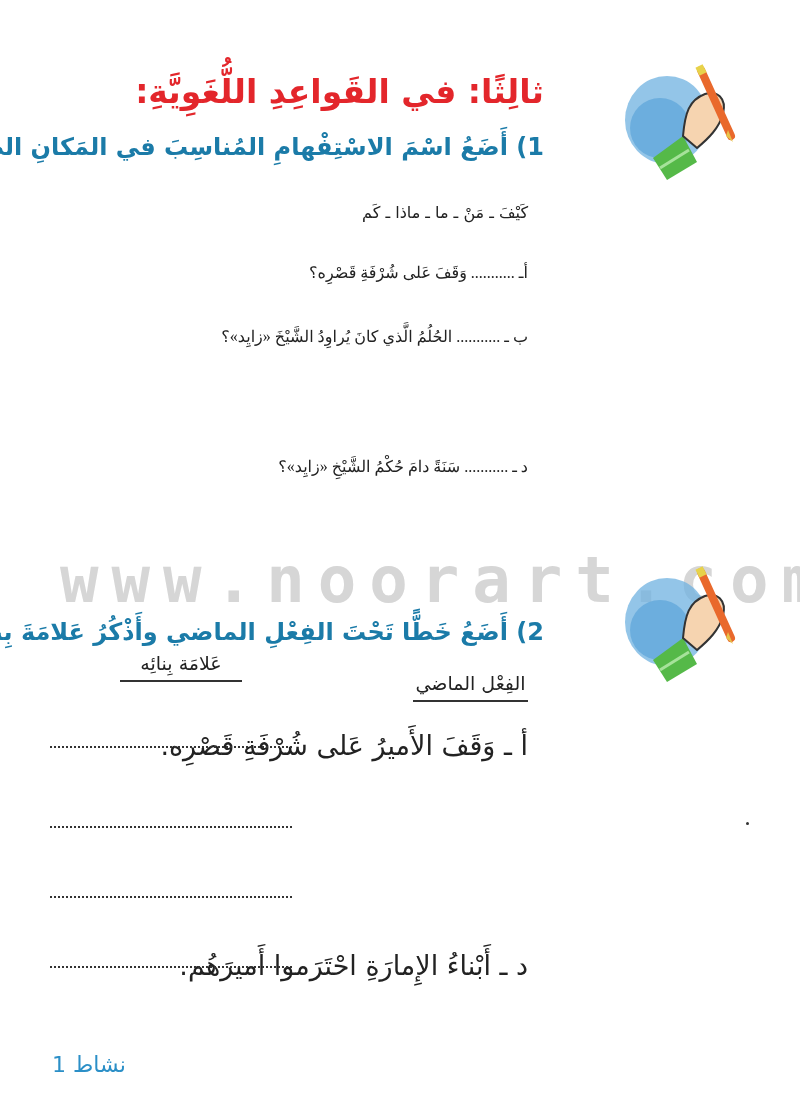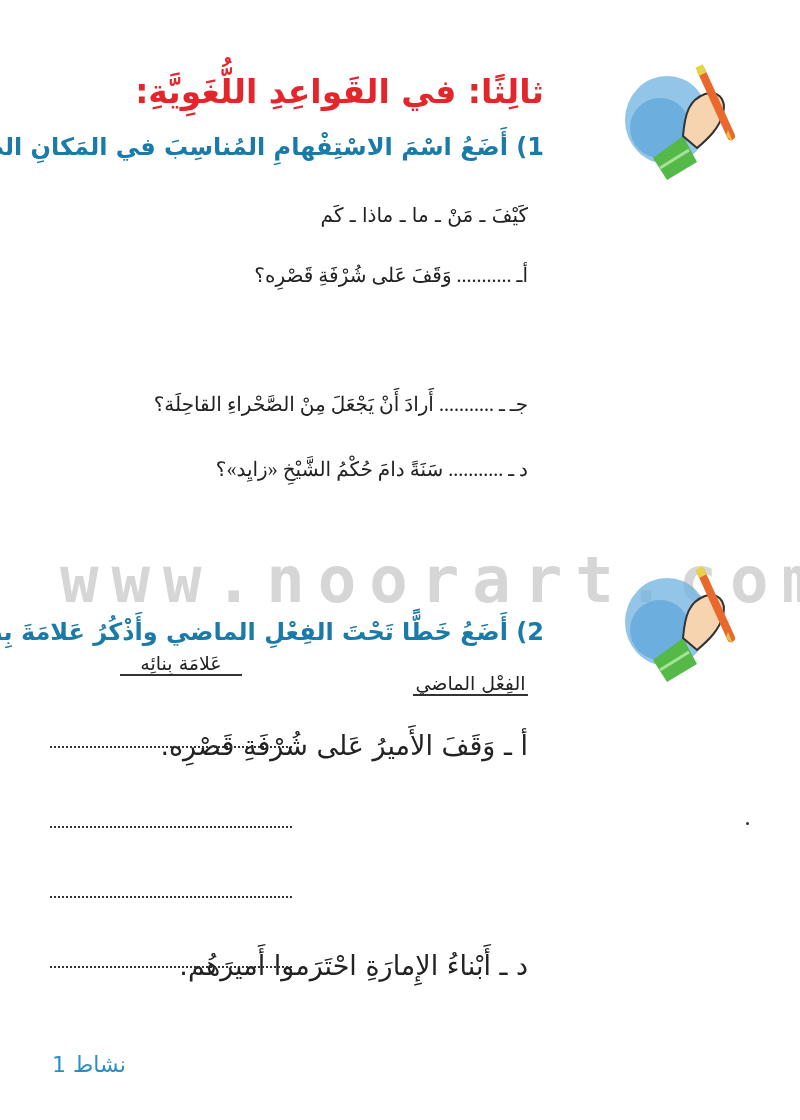--- a/index.html
+++ b/index.html
@@ -6,27 +6,27 @@
   body { width:800px; height:1120px; position:relative; overflow:hidden; font-family:"DejaVu Sans", sans-serif; }
   .page { position:absolute; left:0; top:0; width:740px; height:1120px;border-radius:17px; }
   .rtl { direction:rtl; unicode-bidi:plaintext; white-space:nowrap; }
   .abs { position:absolute; }
 
   .title { color:#e3262b; font-size:33px; font-weight:bold; right:196px; top:72px; }
   .heading { color:#1b7ba8; font-size:24px; font-weight:bold; }
   .h1 { right:196px; top:133px; }
   .h2 { right:196px; top:618px; }
 
-  .body-line { color:#222222; font-size:20px; }
+  .body-line { color:#222222; font-size:16px; }
   .wordlist { right:212px; top:203px; }
   .q { right:212px;font-family:Liberation Serif, serif; }
 
   .watermark { left:60px; top:543px; font-family:"DejaVu Sans Mono", monospace; font-size:64px; letter-spacing:13px; color:#cfcfcf; opacity:0.85; font-weight:bold; }
 
-  .col-head { color:#222; font-size:19px; border-bottom:2px solid #333; text-align:center; }
+  .col-head { color:#222; font-size:19px; padding-bottom:6px; border-bottom:2px solid #333; text-align:center; }
   .col-verb { right:212px; top:652px; width:115px;margin-top:20px; }
   .col-mark { left:120px; top:652px; width:122px; }
 
   .s-row { right:212px; color:#222; font-size:27px; }
   .dots { left:50px; width:242px; border-bottom:2px dotted #333; height:4px; }
   .stray-dot { left:746px; top:822px; width:3px; height:3px; background:#333; border-radius:50%; }
 
   .footer { left:52px; top:1052px; color:#2b8fc7; font-size:22px; }
 
   .hand { width:150px; height:135px; }
@@ -50,21 +50,21 @@
       <path d="M123 72 L128 84 L121 78 Z" fill="#e7c24a"></path>
     </svg>
   </div>
 
   <div class="abs rtl title">ثالِثًا: في القَواعِدِ اللُّغَوِيَّةِ:</div>
   <div class="abs rtl heading h1">1) أَضَعُ اسْمَ الاسْتِفْهامِ المُناسِبَ في المَكانِ الصَّحيحِ:</div>
 
   <div class="abs rtl body-line wordlist">كَيْفَ ـ مَنْ ـ ما ـ ماذا ـ كَم</div>
 
   <div class="abs rtl body-line q" style="top:263px">أـ   ........... وَقَفَ عَلى شُرْفَةِ قَصْرِه؟</div>
-  <div class="abs rtl body-line q" style="top:392px">جـ ـ ........... أَرادَ أَنْ يَجْعَلَ مِنْ الصَّحْراءِ القاحِلَة؟</div>
+  <div class="abs rtl body-line q" style="top:327px">ب ـ ........... الحُلُمُ الَّذي كانَ يُراوِدُ الشَّيْخَ «زايِد»؟</div>
   <div class="abs rtl body-line q" style="top:457px">د ـ  ........... سَنَةً دامَ حُكْمُ الشَّيْخِ «زايِد»؟</div>
 
   <div class="abs watermark">www.noorart.com</div>
 
   <div class="abs hand hand2">
     <svg width="150" height="135" viewBox="0 0 150 135">
       <ellipse cx="62" cy="62" rx="42" ry="44" fill="#6fb1e0" opacity="0.75"></ellipse>
       <ellipse cx="55" cy="70" rx="30" ry="30" fill="#4d9bd6" opacity="0.55"></ellipse>
       <path d="M48 100 L78 78 L92 104 L62 122 Z" fill="#55b948"></path>
       <path d="M55 110 L84 92" stroke="#a6e29a" stroke-width="3"></path>

